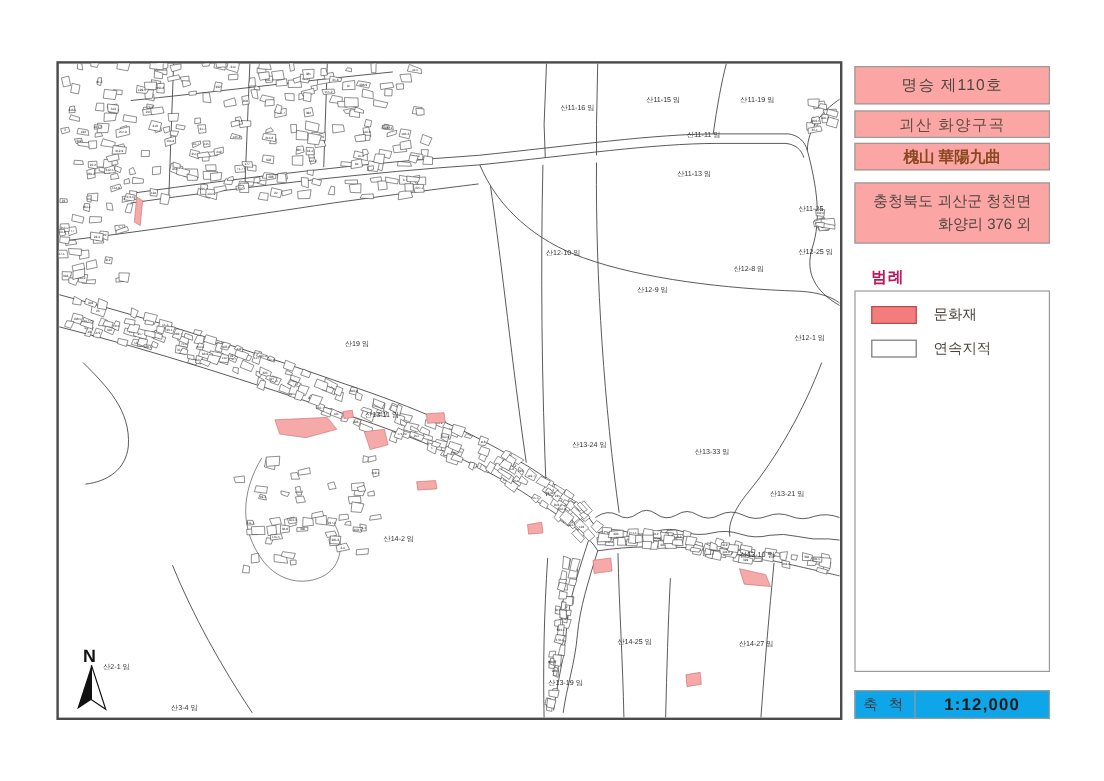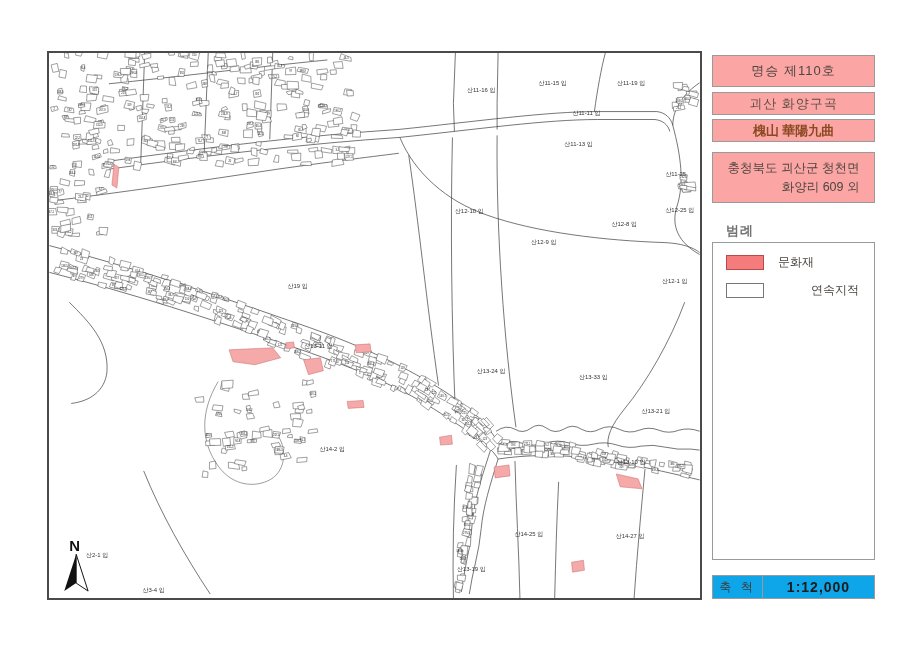--- a/index.html
+++ b/index.html
@@ -15,21 +15,21 @@
   
   .tbox { position:absolute; left:712px; width:163px; border:1px solid #9a9a9a;
           background:#fca5a5; display:flex; align-items:center; justify-content:center;
           text-align:center; color:#4e463f; }
   #box-designation { top:55px;  height:32px; font-size:13px; letter-spacing:1px; }
   #box-name-kr     { top:92px;  height:23px; font-size:13px; letter-spacing:1px; color:#5d4f42; }
   #box-name-hanja  { top:119px; height:23px; font-size:13px; font-weight:bold; color:#8a4a21;
                      font-family:"Liberation Serif","DejaVu Serif",serif; }
   #box-address     { top:152px; height:51px; font-size:12.5px; line-height:1.45;text-align:right; }
 
-  #legend-title { position:absolute; left:726px; top:222px; font-size:13px; color:#737373;
+  #legend-title { position:absolute; left:726px; top:222px; font-size:13px; color:#be185d;
                   font-weight:bold; letter-spacing:1px; }
   #legend-box { position:absolute; left:712px; top:242px; width:163px; height:318px;
                 border:1px solid #9a9a9a; background:#fff; }
   .legend-row { position:absolute; left:13px; display:flex; align-items:center; }
   .legend-swatch { width:38px; height:15px; border:1px solid #888; margin-right:14px; }
   .legend-label { font-size:12px; color:#4a443e; }
 
   #scale-box { position:absolute; left:712px; top:575px; width:163px; height:24px;
                border:1px solid #9a9a9a; background:#0ea5e9; display:flex; }
   #scale-label { width:50px; border-right:1px solid #9a9a9a; display:flex; align-items:center;
@@ -1018,32 +1018,32 @@
   </div>
   <div class="tbox" id="box-name-hanja" style="color: rgb(138, 74, 33);">
     <span>槐山 華陽九曲</span>
   </div>
   <div class="tbox" id="box-name-kr">
     <span>괴산 화양구곡</span>
   </div>
   <div class="tbox" id="box-address">
     <span>
       <span>충청북도 괴산군 청천면</span><br>
-      <span>화양리 609 외</span>
+      <span>화양리 376 외</span>
     </span>
   </div>
 
   <div id="legend-title">범례</div>
   <div id="legend-box">
     <div id="legend-items">
         <div class="legend-row" style="top: 11px; justify-content: space-between;">
           <span class="legend-swatch" style="background: rgb(244, 124, 124); border-color: rgb(185, 74, 74);"></span>
           <span class="legend-label">문화재</span>
         </div>
-        <div class="legend-row" style="top: 39px; gap: 33px;">
+        <div class="legend-row" style="top: 39px;">
           <span class="legend-swatch" style="background: rgb(255, 255, 255); border-color: rgb(119, 119, 119);"></span>
           <span class="legend-label">연속지적</span>
         </div>
       </div>
   </div>
 
   <div id="scale-box">
     <div id="scale-label">축 척</div>
     <div id="scale-value">1:12,000</div>
   </div>

